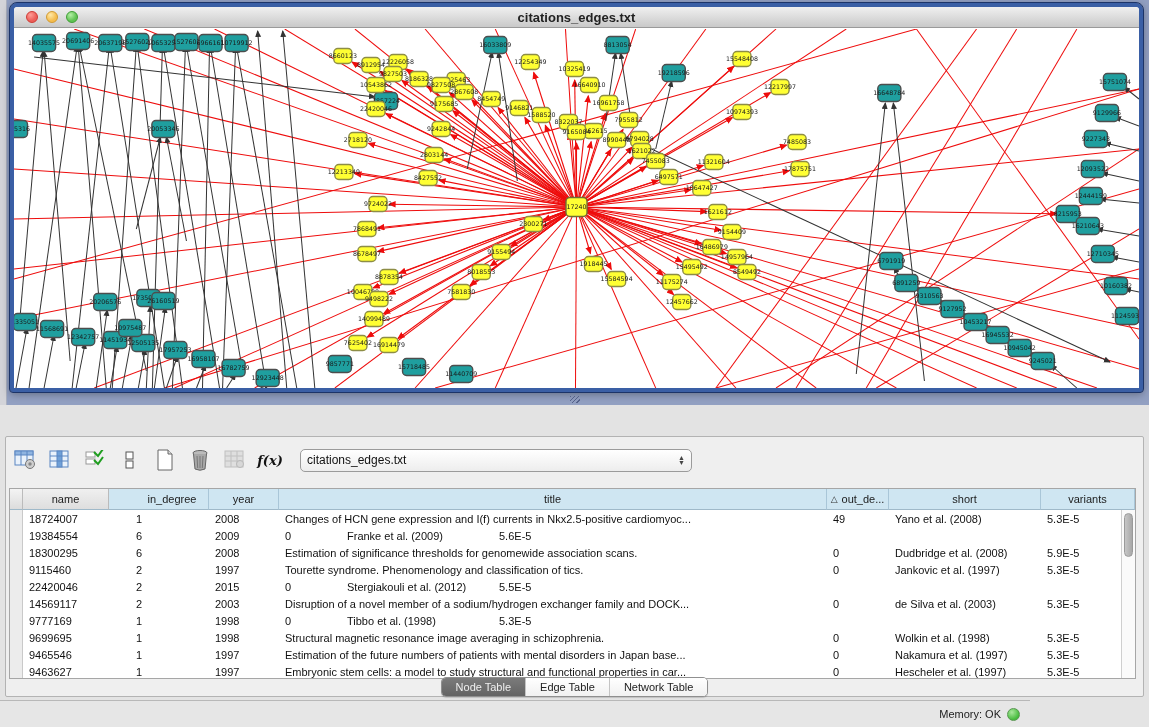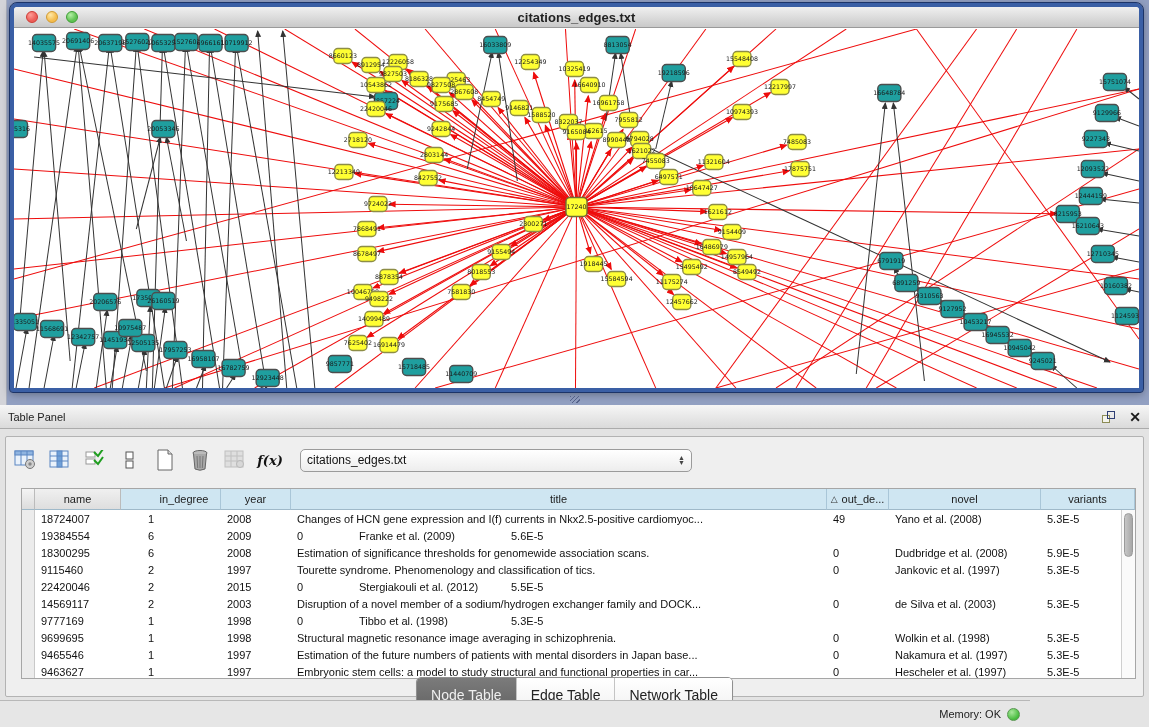--- a/index.html
+++ b/index.html
@@ -44,21 +44,21 @@
   .toolbar { position:absolute; left:6px; top:7px; height:32px; display:flex; align-items:center; gap:9px; }
   .tbtn { width:26px; height:26px; display:flex; align-items:center; justify-content:center; cursor:pointer; }
   .tbtn svg { display:block; }
   .fx { font-family:"DejaVu Serif",serif; font-style:italic; font-weight:bold; font-size:13px; color:#111; }
   .combo { margin-left:8px; width:392px; height:23px; border:1px solid #9b9b9b; border-radius:5px;
     background:linear-gradient(#ffffff,#ededed); display:flex; align-items:center; padding:0 6px; cursor:pointer; }
   .combo .combo-text { flex:1; font-size:12px; color:#111; }
   .combo .arrows { display:flex; flex-direction:column; line-height:5px; font-size:7px; color:#444; }
 
   
-  .dtable { position:absolute; left:15px; right:7px; top:51px; height:191px; background:#fff;
+  .dtable { position:absolute; left:3px; right:7px; top:51px; height:191px; background:#fff;
     border:1px solid #a6a6a6; overflow:hidden; }
   .thead { display:flex; height:21px; }
   .th { height:21px; font-size:11px; color:#1c1c1c; display:flex; align-items:center; justify-content:center;
     background:#cfe6f2; border-right:1px solid #a9c6d8; border-bottom:1px solid #9fb9c9; cursor:pointer; white-space:nowrap; overflow:hidden; }
   .th.gutter { background:linear-gradient(#f4f4f4,#dcdcdc); border-right:1px solid #bbb; cursor:default; }
   .th.namecol { background:linear-gradient(#f0f0f0,#dedede); border-right:1px solid #bbb; }
   .sort-tri { font-size:9px; margin-right:4px; color:#333; }
   .trow { display:flex; height:17px; }
   .td { height:17px; font-size:11px; color:#111; display:flex; align-items:center; padding:0 6px;
     white-space:nowrap; overflow:hidden; }
@@ -66,21 +66,21 @@
   .col0 { width:86px; } .col1 { width:100px;padding-left:27px; } .col2 { width:70px; } .col3 { flex:1; }
   .col4 { width:62px; } .col5 { width:152px; } .col6 { width:94px; } .colg { width:13px; }
   .vscroll { position:absolute; right:0; top:21px; bottom:0; width:14px; background:#fafafa; border-left:1px solid #cfcfcf; }
   .vthumb { position:absolute; left:2px; top:3px; width:9px; height:44px; border-radius:5px;
     background:linear-gradient(90deg,#c6c6c6,#a8a8a8); border:1px solid #9a9a9a; }
 
   
   .tabs { position:absolute; left:0; right:0; top:240px; display:flex; justify-content:center; }
   .seg-group { display:flex; border:1px solid #8f8f8f; border-radius:5px; overflow:hidden;
     background:#fff; box-shadow:0 1px 1px rgba(0,0,0,.15); }
-  .seg { font-size:14px; color:#222; padding:9px 14px; cursor:pointer; border-right:1px solid #c4c4c4; background:linear-gradient(#ffffff,#f1f1f1); }
+  .seg { font-size:11px; color:#222; padding:3px 14px; cursor:pointer; border-right:1px solid #c4c4c4; background:linear-gradient(#ffffff,#f1f1f1); }
   .seg:last-child { border-right:none; }
   .seg.active { background:linear-gradient(#7b7b7b,#636363); color:#efefef; }
 
   
   .status-bar { position:absolute; left:0; top:700px; width:1030px; height:27px; background:#e6e6e6;
     border-top:1px solid #b8b8b8; display:flex; align-items:center; justify-content:flex-end; padding:0 10px; gap:6px; }
   .mem-label { font-size:11px; color:#222; }
   .mem-dot { width:13px; height:13px; border-radius:50%; border:1px solid #57964f;
     background:radial-gradient(circle at 35% 30%,#a9e79b,#46bb3c 70%); cursor:pointer; }
 </style>
@@ -731,28 +731,20 @@
               <text x="561" y="180.2" text-anchor="middle" font-family="DejaVu Sans, sans-serif" font-size="6.3" fill="#1a1a1a">17240</text>
             </g>
           </svg>
       </div>
     </div>
 
     <div class="splitter-grip"></div>
   </div>
 
   <div class="table-panel">
-    <div class="panel-header">
-      <span class="ph-title">Table Panel</span>
-      <span class="float-icon">
-          <span class="sq1"></span>
-          <span class="sq2"></span>
-        </span>
-      <span class="panel-close">✕</span>
-    </div>
 
     <div class="panel-inner">
       <div class="toolbar">
         <span class="tbtn">
           <svg width="22" height="20">
               <rect x="1" y="1" width="18" height="14" fill="#eaf2fb" stroke="#5b86c2"></rect>
               <rect x="1" y="1" width="18" height="4" fill="#8fb4e0" stroke="#5b86c2"></rect>
               <line x1="7" y1="1" x2="7" y2="15" stroke="#5b86c2"></line>
               <line x1="13" y1="1" x2="13" y2="15" stroke="#5b86c2"></line>
               <circle cx="16" cy="14" r="4.5" fill="#cfcfcf" stroke="#777"></circle>
@@ -817,21 +809,21 @@
       </div>
 
       <div class="dtable">
         <div class="thead" id="thead">
             <div class="th gutter colg"></div>
             <div class="th col0 namecol">name</div>
             <div class="th col1 ">in_degree</div>
             <div class="th col2 ">year</div>
             <div class="th col3 ">title</div>
             <div class="th col4 "><span class="sort-tri">△</span>out_de...</div>
-            <div class="th col5 ">novel</div>
+            <div class="th col5 ">short</div>
             <div class="th col6 ">variants</div>
           </div>
         <div id="tbody">
             <div class="trow">
               <div class="td gutter colg"></div>
               <div class="td col0">18724007</div>
               <div class="td col1">1</div>
               <div class="td col2">2008</div>
               <div class="td col3">Changes of HCN gene expression and I(f) currents in Nkx2.5-positive cardiomyoc...</div>
               <div class="td col4">49</div>

